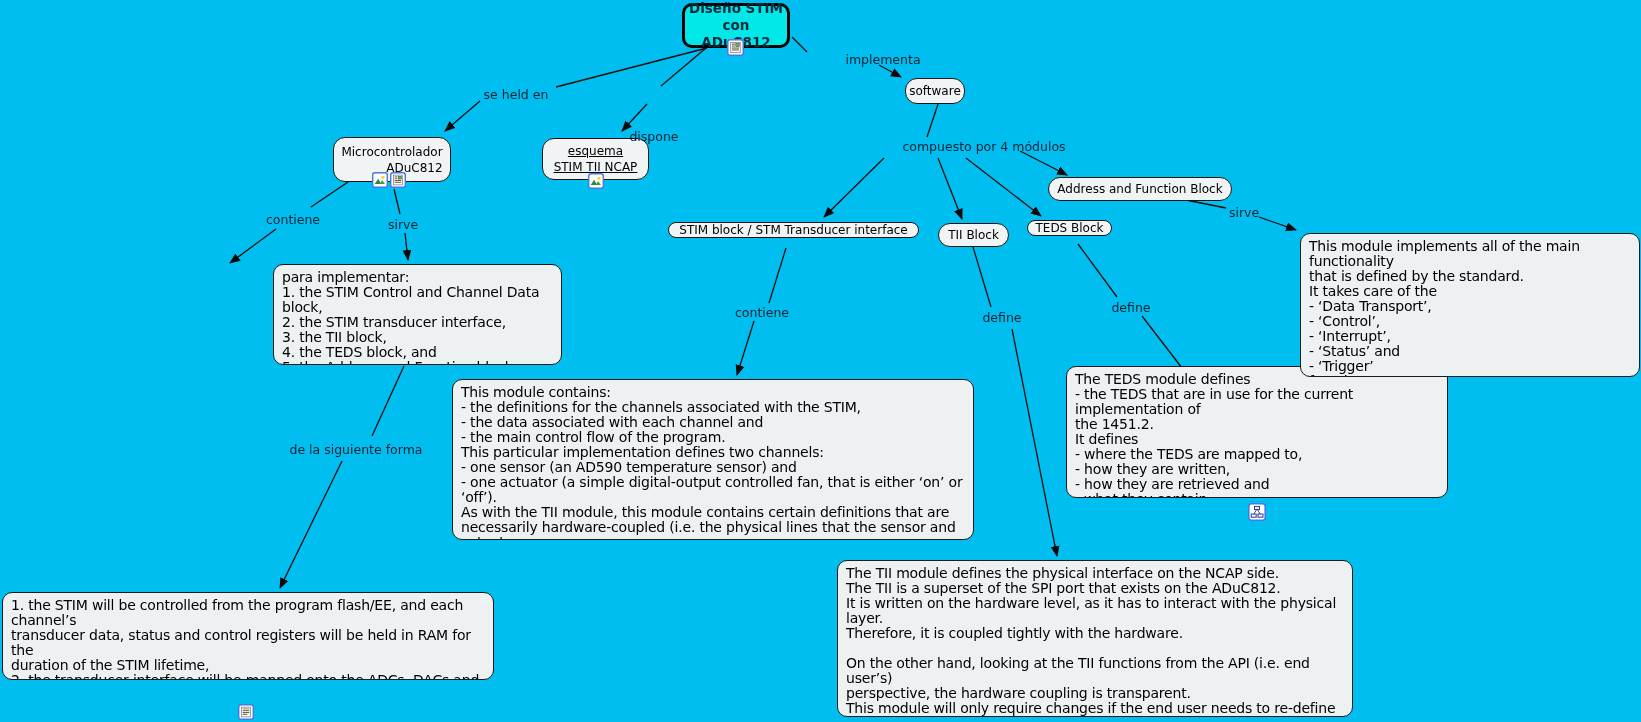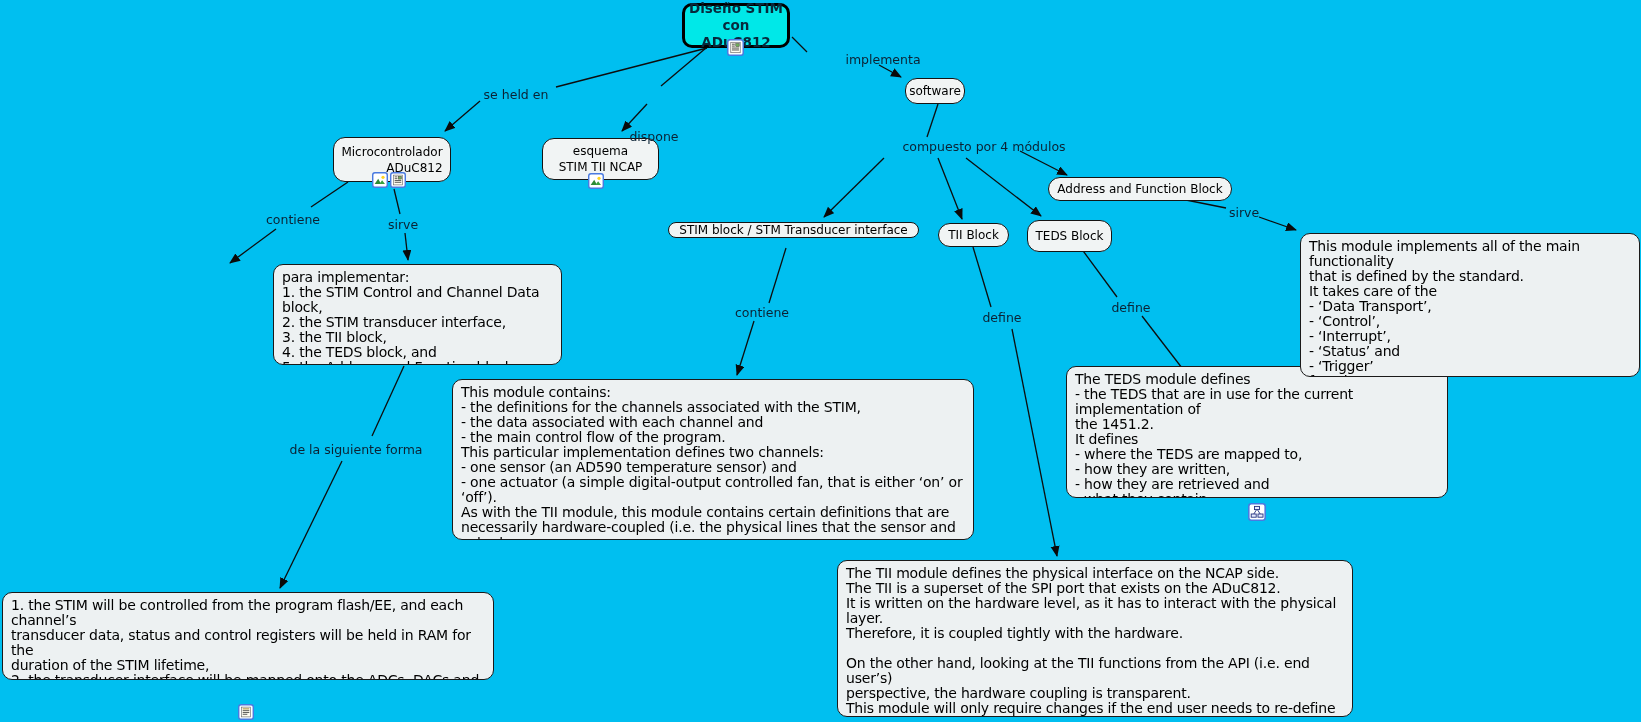--- a/index.html
+++ b/index.html
@@ -83,30 +83,30 @@
       <line x1="1259" y1="217" x2="1296" y2="230" marker-end="url(#arr)"></line>
     </g>
   </svg>
 
   <div class="node title" style="left:682px;top:3px;width:108px;height:45px;">Diseño STIM
 con ADuC812</div>
 
   <div class="node" style="left:333px;top:137px;width:118px;height:45px;text-align:right;">Microcontrolador
 ADuC812</div>
 
-  <div class="node" style="left:542px;top:138px;width:117px;height:42px;">esquema
+  <div class="node" style="left:542px;top:138px;width:107px;height:42px;text-decoration:underline;">esquema
 STIM TII NCAP</div>
 
   <div class="node" style="left:905px;top:78px;width:60px;height:26px;">software</div>
 
   <div class="node" style="left:668px;top:222px;width:251px;height:16px;border-radius:13px;text-align:right;">STIM block / STM Transducer interface</div>
 
   <div class="node" style="left:938px;top:223px;width:71px;height:24px;">TII Block</div>
 
-  <div class="node" style="left:1027px;top:220px;width:85px;height:32px;">TEDS Block</div>
+  <div class="node" style="left:1027px;top:220px;width:85px;height:16px;">TEDS Block</div>
 
   <div class="node" style="left:1048px;top:177px;width:184px;height:24px;">Address and Function Block</div>
 
   <div class="linklabel" style="left:516px;top:94px;">se held en</div>
   <div class="linklabel" style="left:654px;top:96px;margin-top:40px;">dispone</div>
   <div class="linklabel" style="left:843px;top:59px;margin-left:40px;">implementa</div>
   <div class="linklabel" style="left:984px;top:146px;text-align:right;">compuesto por 4 módulos</div>
   <div class="linklabel" style="left:293px;top:219px;">contiene</div>
   <div class="linklabel" style="left:403px;top:224px;">sirve</div>
   <div class="linklabel" style="left:356px;top:449px;">de la siguiente forma</div>

